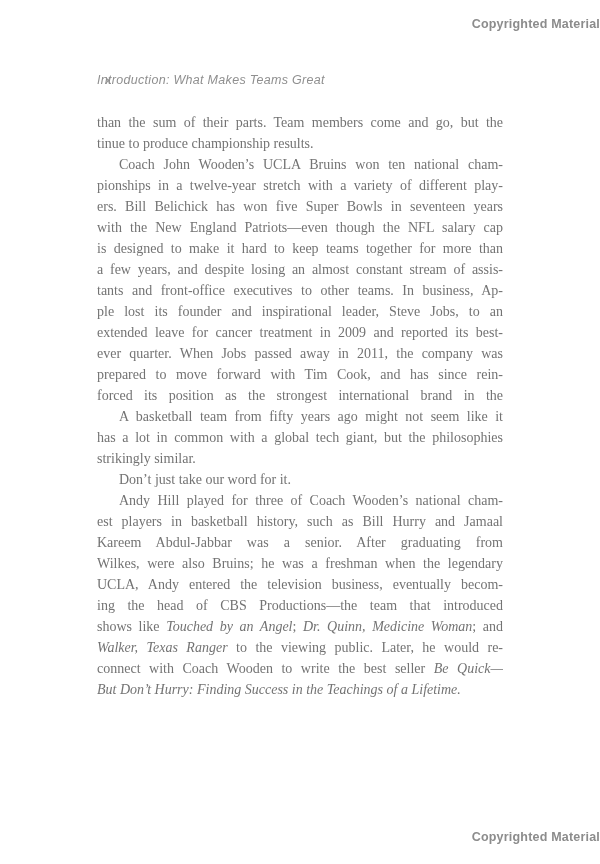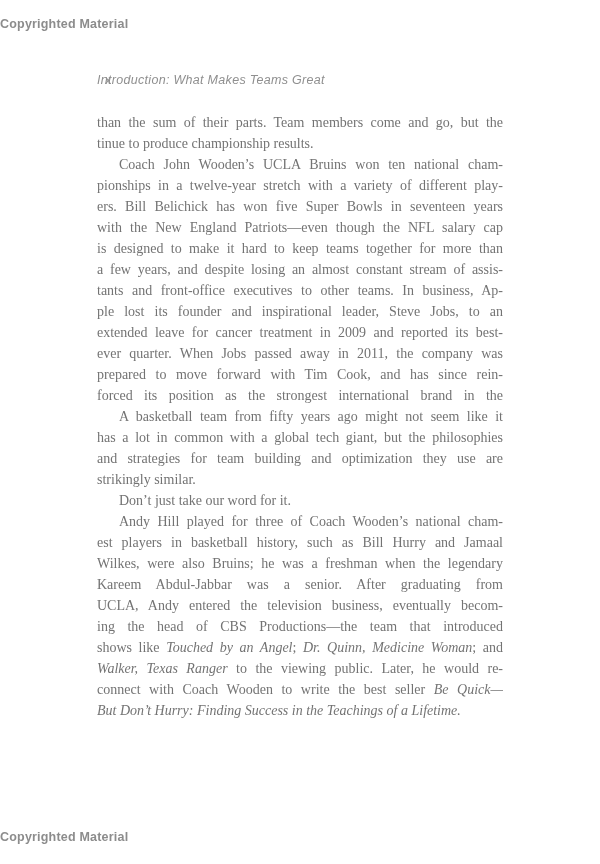--- a/index.html
+++ b/index.html
@@ -8,21 +8,21 @@
     position: relative;
     width: 600px;
     height: 864px;
     overflow: hidden;
     font-family: "Liberation Serif", serif;
   }
   .copyright-notice {
     position: absolute;
     left: 0;
     width: 600px;
-    text-align: left;
+    text-align: right;
     font-family: "Liberation Sans", sans-serif;
     font-weight: bold;
     font-size: 12.5px;
     color: #8c8c8c;
     letter-spacing: 0.2px;
   }
   .copyright-top { top: 17px; }
   .copyright-bottom { top: 830px; }
   .running-header {
     position: absolute;
@@ -88,27 +88,26 @@
     <div class="line"><span>is designed to make it hard to keep teams together for more than</span></div>
     <div class="line"><span>a few years, and despite losing an almost constant stream of assis-</span></div>
     <div class="line"><span>tants and front-office executives to other teams. In business, Ap-</span></div>
     <div class="line"><span>ple lost its founder and inspirational leader, Steve Jobs, to an</span></div>
     <div class="line"><span>extended leave for cancer treatment in 2009 and reported its best-</span></div>
     <div class="line"><span>ever quarter. When Jobs passed away in 2011, the company was</span></div>
     <div class="line"><span>prepared to move forward with Tim Cook, and has since rein-</span></div>
     <div class="line"><span>forced its position as the strongest international brand in the</span></div>
     <div class="line indent"><span>A basketball team from fifty years ago might not seem like it</span></div>
     <div class="line"><span>has a lot in common with a global tech giant, but the philosophies</span></div>
-    <div class="line"><span>and strategies for team building and optimization they use are</span></div>
     <div class="line last"><span>strikingly similar.</span></div>
     <div class="line last indent"><span>Don’t just take our word for it.</span></div>
     <div class="line indent"><span>Andy Hill played for three of Coach Wooden’s national cham-</span></div>
     <div class="line"><span>est players in basketball history, such as Bill Hurry and Jamaal</span></div>
+    <div class="line"><span>Kareem Abdul-Jabbar was a senior. After graduating from</span></div>
     <div class="line"><span>Wilkes, were also Bruins; he was a freshman when the legendary</span></div>
-    <div class="line"><span>Kareem Abdul-Jabbar was a senior. After graduating from</span></div>
     <div class="line"><span>UCLA, Andy entered the television business, eventually becom-</span></div>
     <div class="line"><span>ing the head of CBS Productions—the team that introduced</span></div>
     <div class="line"><span>shows like </span><i>Touched by an Angel</i><span>; </span><i>Dr. Quinn, Medicine Woman</i><span>; and</span></div>
     <div class="line"><i>Walker, Texas Ranger</i><span> to the viewing public. Later, he would re-</span></div>
     <div class="line"><span>connect with Coach Wooden to write the best seller </span><i>Be Quick—</i></div>
     <div class="line last"><i>But Don’t Hurry: Finding Success in the Teachings of a Lifetime.</i></div>
   </div>
 
 <div class="copyright-notice copyright-bottom">Copyrighted Material</div>
 

